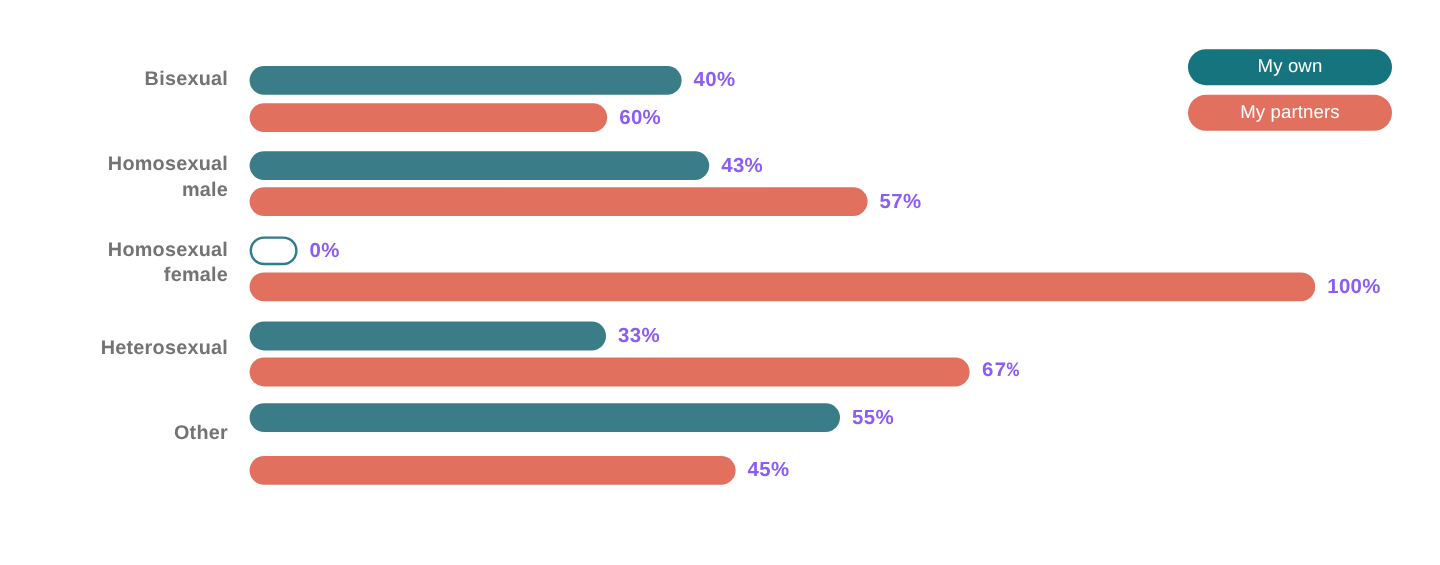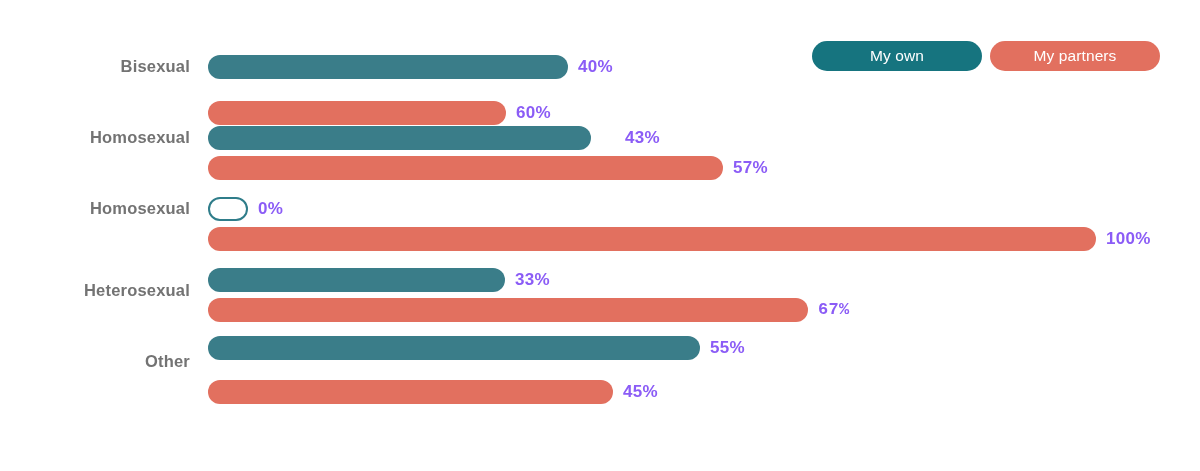--- a/index.html
+++ b/index.html
@@ -19,21 +19,21 @@
     height: 471px;
     background: #ffffff;
   }
 
   
   .legend {
     position: absolute;
     top: 41px;
     right: 40px;
     display: flex;
-    flex-direction: row;
+    flex-direction: column;
     align-items: flex-end;
     gap: 8px;
   }
   .legend-pill {
     height: 30px;
     min-width: 170px;
     border-radius: 15px;
     display: flex;
     align-items: center;
     justify-content: center;
@@ -105,41 +105,43 @@
 
   <div id="rows-container">
       <div class="group" style="top: 0px;">
         <div class="group-label" style="top: 56px;">
           <div>Bisexual</div>
         </div>
         <div class="bar-row" style="top: 55px;">
           <div class="bar" style="width: 360px; background: rgb(58, 125, 137);"></div>
           <div class="bar-value">40%</div>
         </div>
-        <div class="bar-row" style="top: 101px;">
+        <div class="bar-row" style="top: 86px;">
           <div class="bar" style="width: 298px; background: rgb(226, 112, 95);"></div>
           <div class="bar-value">60%</div>
         </div>
       </div>
       <div class="group" style="top: 0px;">
         <div class="group-label" style="top: 127px;">
           <div>Homosexual</div>
+          <div>male</div>
         </div>
-        <div class="bar-row" style="top: 126px; gap: 24px;">
+        <div class="bar-row" style="top: 126px;">
           <div class="bar" style="width: 383px; background: rgb(58, 125, 137);"></div>
           <div class="bar-value">43%</div>
         </div>
         <div class="bar-row" style="top: 156px;">
           <div class="bar" style="width: 515px; background: rgb(226, 112, 95);"></div>
           <div class="bar-value">57%</div>
         </div>
       </div>
       <div class="group" style="top: 0px;">
         <div class="group-label" style="top: 198px;">
           <div>Homosexual</div>
+          <div>female</div>
         </div>
         <div class="bar-row" style="top: 197px;">
           <div class="bar hollow" style="width: 40px;"></div>
           <div class="bar-value">0%</div>
         </div>
         <div class="bar-row" style="top: 227px;">
           <div class="bar" style="width: 888px; background: rgb(226, 112, 95);"></div>
           <div class="bar-value">100%</div>
         </div>
       </div>

